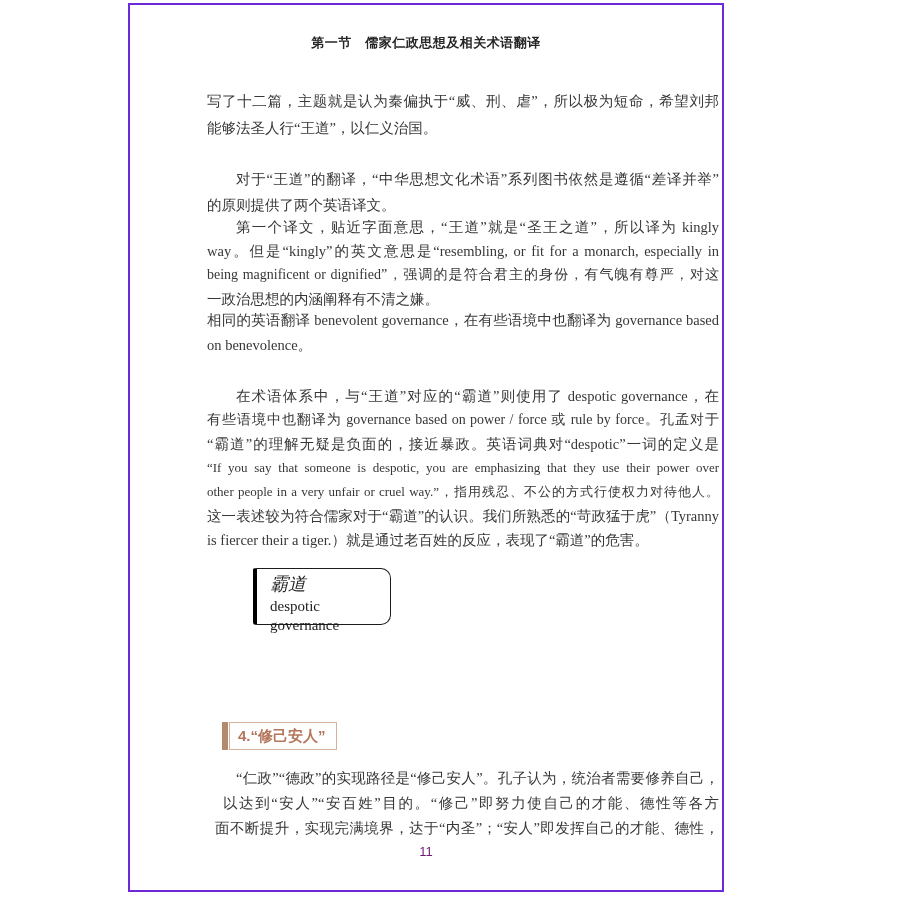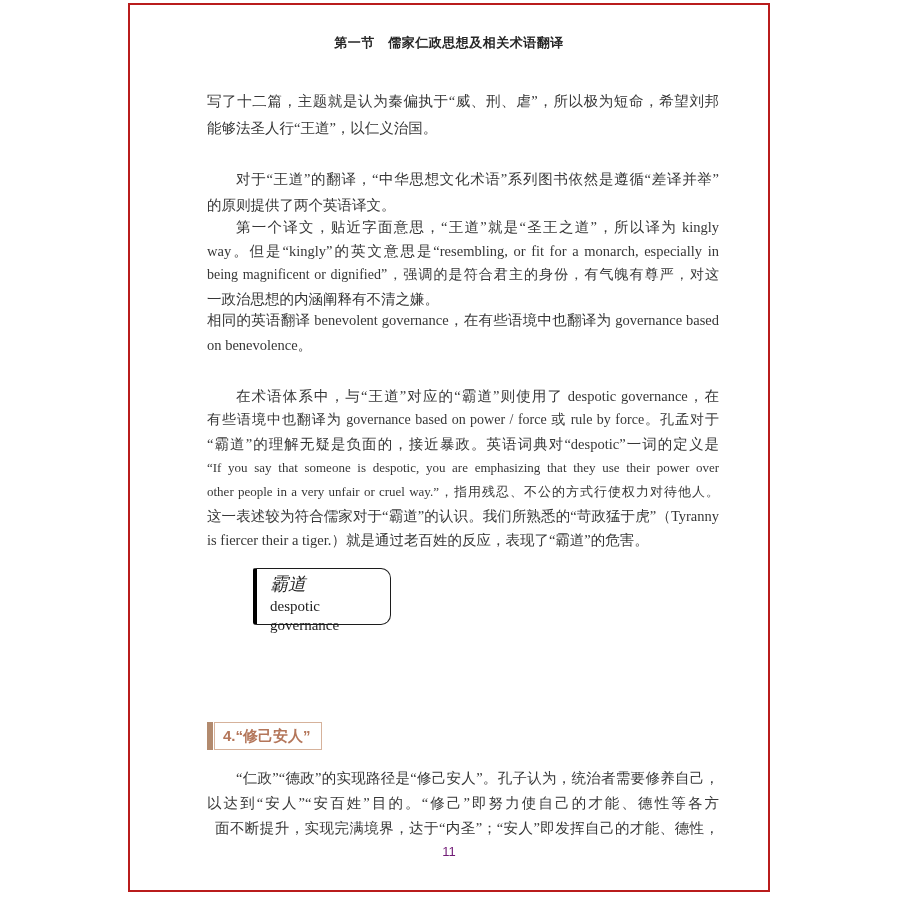--- a/index.html
+++ b/index.html
@@ -1,22 +1,22 @@
 <!DOCTYPE html>
 <html><head>
 <meta charset="utf-8">
 <style>
   html,body{margin:0;padding:0;}
   body{
     width:900px;height:900px;position:relative;background:#ffffff;
     font-family:"Liberation Serif","DejaVu Serif",serif;
   }
   .page{
-    position:absolute;left:128px;top:3px;width:642px;height:889px;
-    box-sizing:border-box;border:2px solid #b91c1c;background:#fff;
+    position:absolute;left:128px;top:3px;width:596px;height:889px;
+    box-sizing:border-box;border:2px solid #6d28d9;background:#fff;
   }
   .page-header{
     position:absolute;top:30px;left:0;width:100%;text-align:center;
     font-size:13px;font-weight:bold;color:#262626;line-height:16px;
     letter-spacing:0.5px;
   }
   .content{position:absolute;left:77px;top:0;width:512px;height:100%;}
   .para{position:absolute;left:0;width:512px;}
   .line{
     white-space:nowrap;overflow:visible;color:#373737;font-size:14.5px;
@@ -26,21 +26,21 @@
   .line.ind{padding-left:29px;}
   .term-box{
     position:absolute;left:46px;top:563px;width:138px;height:57px;
     box-sizing:border-box;background:#fff;
     border:1.5px solid #1c1c1c;border-left:4px solid #000;
     border-radius:2px 10px 10px 3px;
     padding:7px 6px 0 13px;
   }
   .term-cn{font-style:italic;font-size:18px;color:#222;line-height:17px;}
   .term-en{font-size:15px;color:#1c1c1c;margin-top:4px;line-height:19px;}
-  .section-heading{position:absolute;left:0;top:717px;display:flex;align-items:stretch;}
+  .section-heading{position:absolute;left:15px;top:717px;display:flex;align-items:stretch;}
   .section-heading .bar{width:6px;}
   .section-heading .hbox{
     border:1px solid #d6b29b;margin-left:1px;
     padding:2px 10px 3px 8px;
     font-family:"Liberation Sans","DejaVu Sans",sans-serif;
     font-weight:bold;font-size:15px;line-height:21px;
   }
   .page-number{
     position:absolute;top:839px;left:0;width:100%;text-align:center;
     font-size:13px;color:#701a75;
@@ -88,20 +88,20 @@
         <div class="line ind" style="height: 24px; line-height: 24px;">在术语体系中，与“王道”对应的“霸道”则使用了 despotic governance，在</div>
         <div class="line" style="height: 24px; line-height: 24px; font-size: 14px;">有些语境中也翻译为 governance based on power / force 或 rule by force。孔孟对于</div>
         <div class="line" style="height: 24px; line-height: 24px;">“霸道”的理解无疑是负面的，接近暴政。英语词典对“despotic”一词的定义是</div>
         <div class="line" style="height: 24px; line-height: 24px; font-size: 13px;">“If you say that someone is despotic, you are emphasizing that they use their power over</div>
         <div class="line" style="height: 24px; line-height: 24px; font-size: 13px;">other people in a very unfair or cruel way.”，指用残忍、不公的方式行使权力对待他人。</div>
         <div class="line" style="height: 24px; line-height: 24px;">这一表述较为符合儒家对于“霸道”的认识。我们所熟悉的“苛政猛于虎”（Tyranny</div>
         <div class="line end" style="height: 24px; line-height: 24px;">is fiercer their a tiger.）就是通过老百姓的反应，表现了“霸道”的危害。</div>
       </div>
       <div class="para" style="top: 761px;">
         <div class="line ind" style="height: 25px; line-height: 25px;">“仁政”“德政”的实现路径是“修己安人”。孔子认为，统治者需要修养自己，</div>
-        <div class="line" style="height: 25px; line-height: 25px;">以达到“安人”“安百姓”目的。“修己”即努力使自己的才能、德性等各方</div>
+        <div class="line" style="height: 25px; line-height: 25px; margin-left: 16px;">以达到“安人”“安百姓”目的。“修己”即努力使自己的才能、德性等各方</div>
         <div class="line" style="height: 25px; line-height: 25px; margin-left: 8px;">面不断提升，实现完满境界，达于“内圣”；“安人”即发挥自己的才能、德性，</div>
       </div>
     </div>
 
   <div class="page-number">11</div>
 
 </div>
 
 </body></html>

